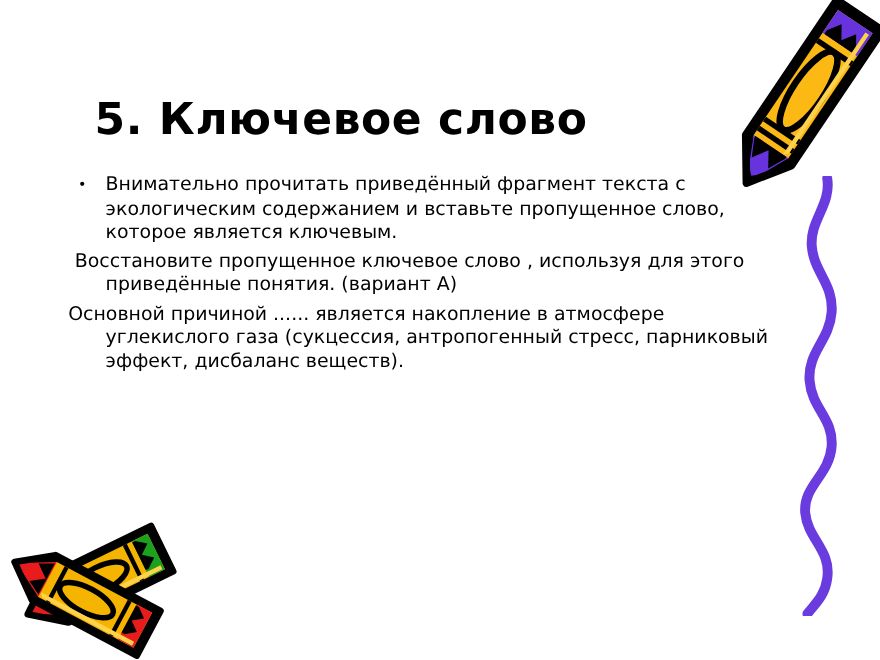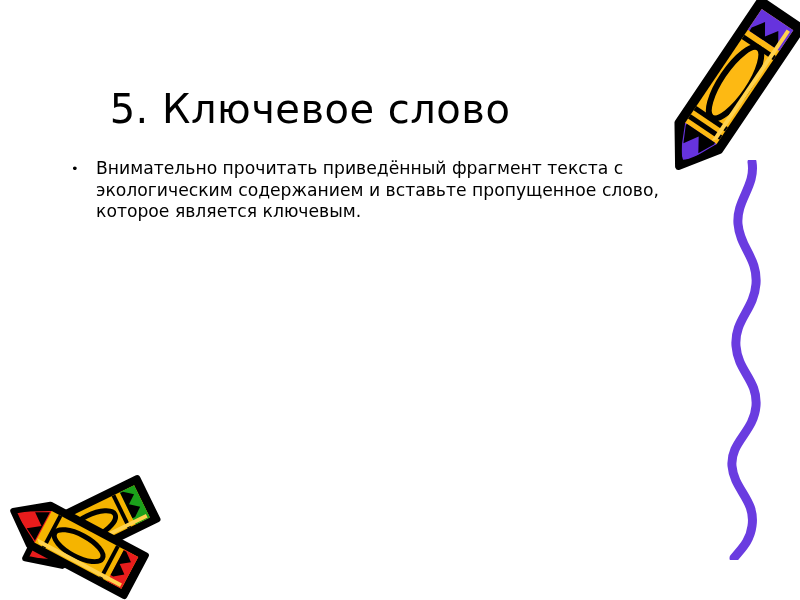--- a/index.html
+++ b/index.html
@@ -18,21 +18,21 @@
 
   
   #slide-title {
     position: absolute;
     left: 0;
     top: 86px;
     width: 620px;
     text-align: center;
     font-family: "DejaVu Sans", sans-serif;
     font-size: 40px;
-    font-weight: 400;
+    font-weight: 700;
     color: #000000;
     letter-spacing: 0.5px;
     white-space: nowrap;
   }
 
   
   #body-block {
     position: absolute;
     left: 62px;
     top: 158px;
@@ -87,23 +87,25 @@
 
   <div id="body-block">
 
     <div class="para bulleted">
       <span class="bullet">•</span>
       <span class="ptext">Внимательно прочитать приведённый фрагмент текста с экологическим содержанием и вставьте  пропущенное слово, которое является ключевым.</span>
     </div>
 
     <div class="spacer-sm"></div>
 
+    <div class="para hang-small"> Восстановите пропущенное ключевое слово , используя для этого приведённые понятия. (вариант А)</div>
 
     <div class="spacer-sm"></div>
 
+    <div class="para hang-none">Основной причиной ...... является накопление в атмосфере углекислого газа (сукцессия, антропогенный стресс, парниковый эффект, дисбаланс веществ).</div>
 
     <div class="spacer-sm"></div>
 
 
     <div class="spacer-sm"></div>
 
 
   </div>
 
   <div class="clip" id="crayon-top-right">

